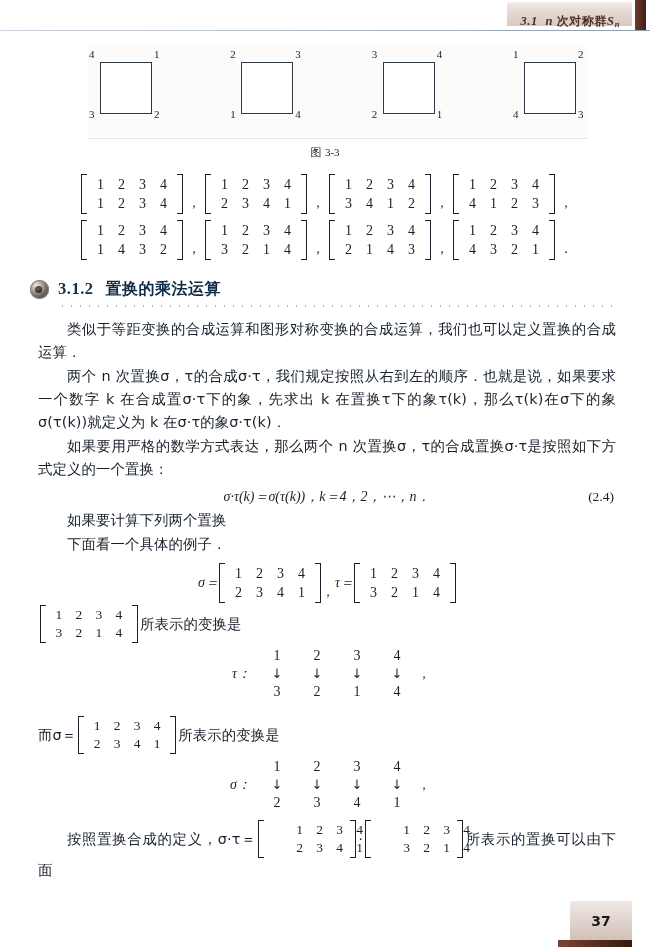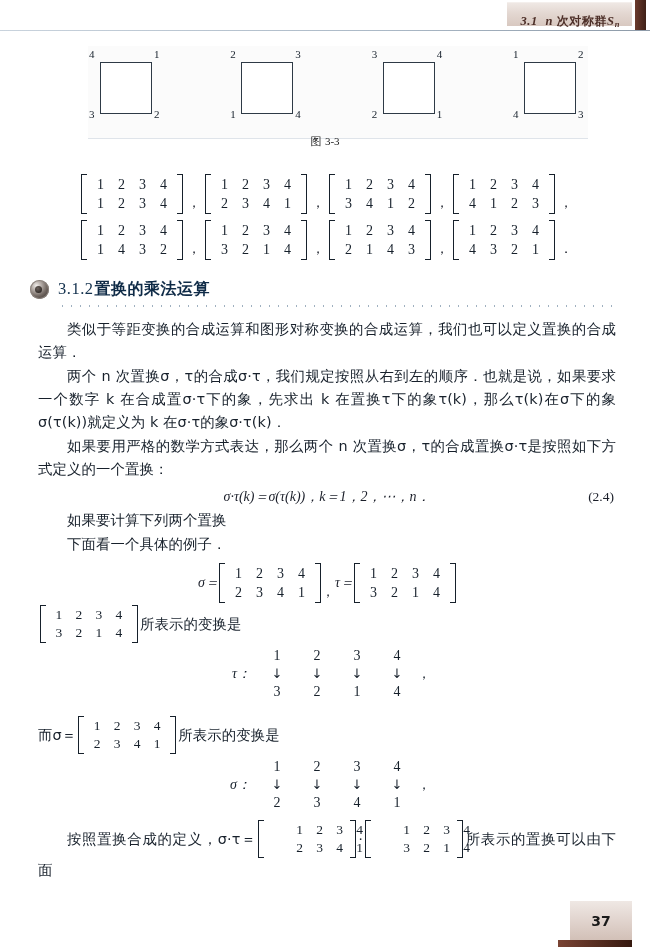--- a/index.html
+++ b/index.html
@@ -88,21 +88,21 @@
     font-size: 11px;
     color: #16202b;
   }
   .sq .tl { left: 1px;  top: 2px; }
   .sq .tr { left: 66px; top: 2px; }
   .sq .bl { left: 1px;  top: 62px; }
   .sq .br { left: 66px; top: 62px; }
 
   .fig-caption {
     position: absolute;
-    top: 134px; left: 0; width: 650px;
+    top: 145px; left: 0; width: 650px;
     text-align: center;
     font-size: 11px;
     font-family: "DejaVu Sans", sans-serif;
     color: #222;
   }
   .fig-caption .cap-num { font-family: "Liberation Serif", serif; }
 
   
   .page-body {
     position: absolute;
@@ -178,24 +178,24 @@
   .sec-orb::after {
     content: "";
     display: block;
     width: 7px; height: 7px;
     margin: 6px 0 0 5px;
     border-radius: 50%;
     background: radial-gradient(circle at 40% 35%, #6a605a, #1c1715);
   }
   .sec-num {
     font-family: "Liberation Serif", serif;
-    font-weight: normal;
+    font-weight: bold;
     font-size: 16.5px;
     color: #12304d;
-    margin-right: 1px;
+    margin-right: 12px;
     letter-spacing: 0.5px;
   }
   .sec-name {
     font-family: "DejaVu Sans", sans-serif;
     font-weight: bold;
     font-size: 16px;
     color: #0f2b47;
     letter-spacing: 0.5px;
   }
   .sec-dots {
@@ -529,21 +529,21 @@
     <span class="sec-num">3.1.2</span>
     <span class="sec-name">置换的乘法运算</span>
   </div>
   <div class="sec-dots"></div>
 
   <p class="tx ind">类似于等距变换的合成运算和图形对称变换的合成运算，我们也可以定义置换的合成运算．</p>
   <p class="tx ind">两个 n 次置换σ，τ的合成σ·τ，我们规定按照从右到左的顺序．也就是说，如果要求一个数字 k 在合成置σ·τ下的象，先求出 k 在置换τ下的象τ(k)，那么τ(k)在σ下的象σ(τ(k))就定义为 k 在σ·τ的象σ·τ(k)．</p>
   <p class="tx ind">如果要用严格的数学方式表达，那么两个 n 次置换σ，τ的合成置换σ·τ是按照如下方式定义的一个置换：</p>
 
   <div class="disp">
-    <span class="dispsym">σ·τ(k)＝σ(τ(k))，k＝1，2，⋯，n．</span>
+    <span class="dispsym">σ·τ(k)＝σ(τ(k))，k＝4，2，⋯，n．</span>
     <span class="eqlbl">(2.4)</span>
   </div>
 
   <p class="tx ind">如果要计算下列两个置换</p>
   <p class="tx ind">下面看一个具体的例子．</p>
 
   <div class="disp">
     <span class="dispsym">σ＝</span>
     <span class="matrix">
       <span class="br-l"></span>

